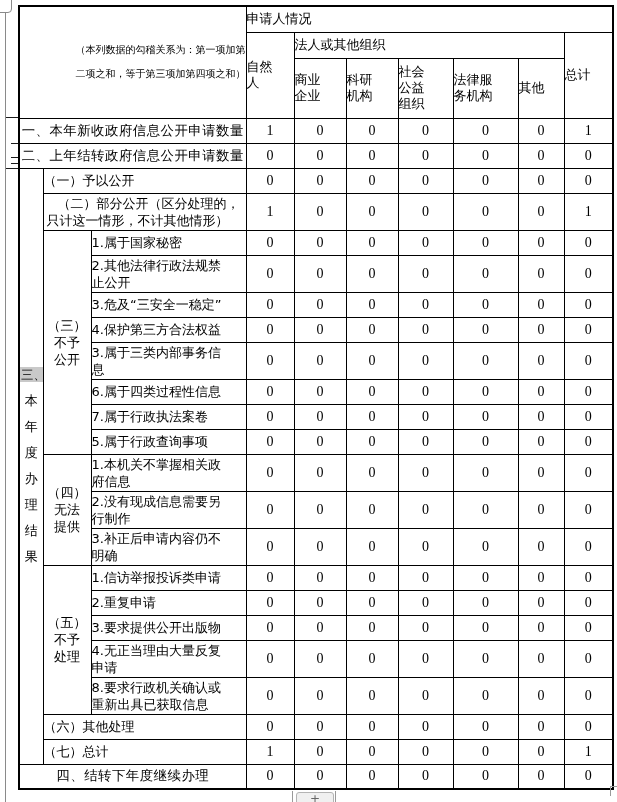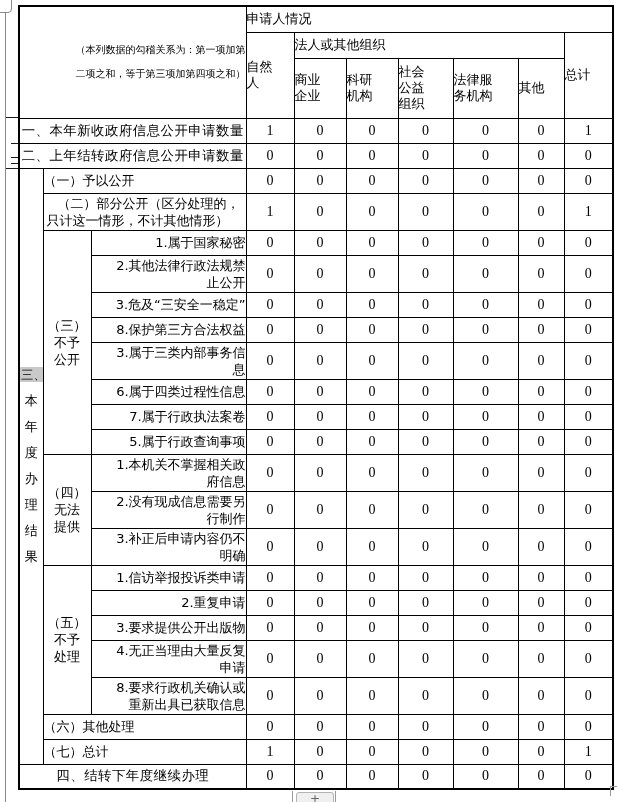--- a/index.html
+++ b/index.html
@@ -31,21 +31,21 @@
   }
   td.section-label{
     font-size:13.4px;text-align:center;padding-left:4px;letter-spacing:.5px;
   }
   .kaiti{font-size:13px;}
   td.wide-label{text-align:left;padding-left:13px;}
   td.wide-label.hang{
     padding-left:3px;text-indent:11px;line-height:17px;white-space:pre-line;
   }
   td.sub-label{
-    text-align:right;padding-left:6px;line-height:17px;white-space:pre-line;
+    text-align:left;padding-left:6px;line-height:17px;white-space:pre-line;
   }
   td.group-label{text-align:center;line-height:17px;white-space:pre-line;}
   td.side-cell{text-align:center;font-size:13px;vertical-align:middle;}
   td.side-cell .vchar{line-height:26px;height:26px;}
   td.side-cell .hl{white-space:nowrap;font-size:12.5px;padding:0 1px;}
   td.num{
     font-family:"Liberation Serif","DejaVu Serif",serif;
     font-size:14px;text-align:center;
   }
   
@@ -204,21 +204,21 @@
         <td class="kaiti sub-label">3.危及“三安全一稳定”</td>
         <td class="num">0</td>
         <td class="num">0</td>
         <td class="num">0</td>
         <td class="num">0</td>
         <td class="num">0</td>
         <td class="num">0</td>
         <td class="num">0</td>
       </tr>
       <tr class="single">
-        <td class="kaiti sub-label">8.保护第三方合法权益</td>
+        <td class="kaiti sub-label">4.保护第三方合法权益</td>
         <td class="num">0</td>
         <td class="num">0</td>
         <td class="num">0</td>
         <td class="num">0</td>
         <td class="num">0</td>
         <td class="num">0</td>
         <td class="num">0</td>
       </tr>
       <tr class="tall">
         <td class="kaiti sub-label">3.属于三类内部事务信

